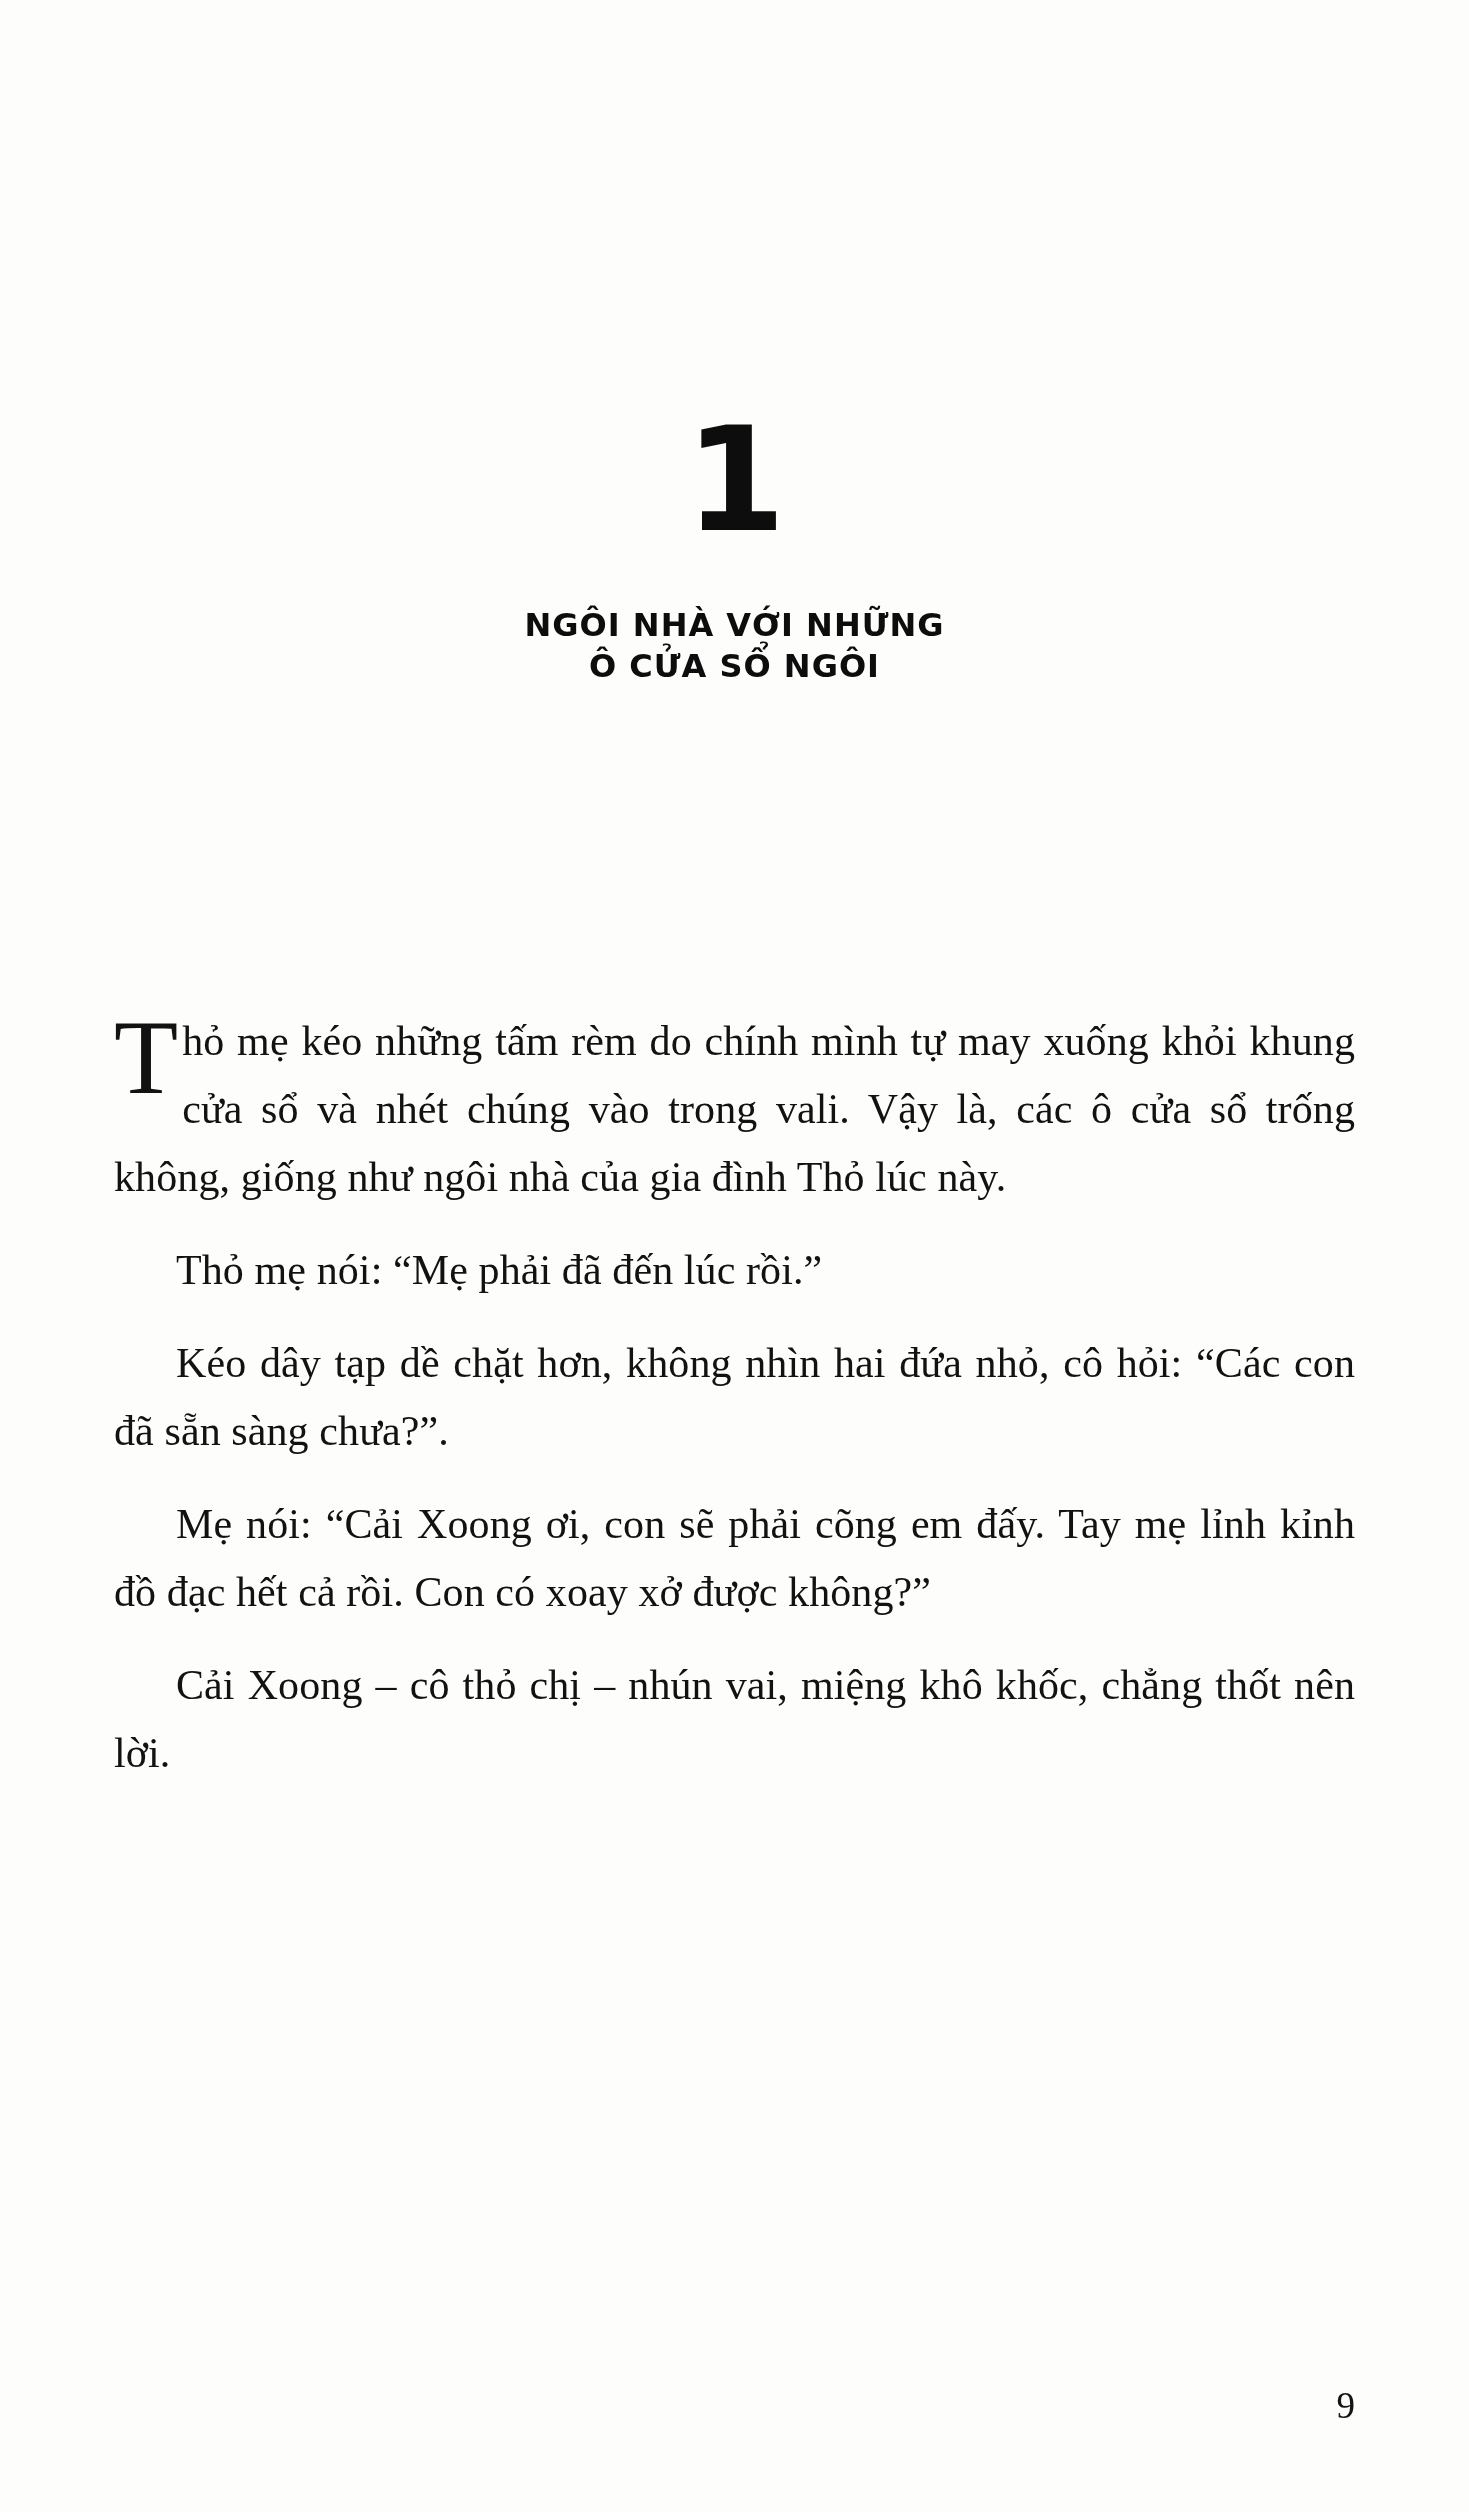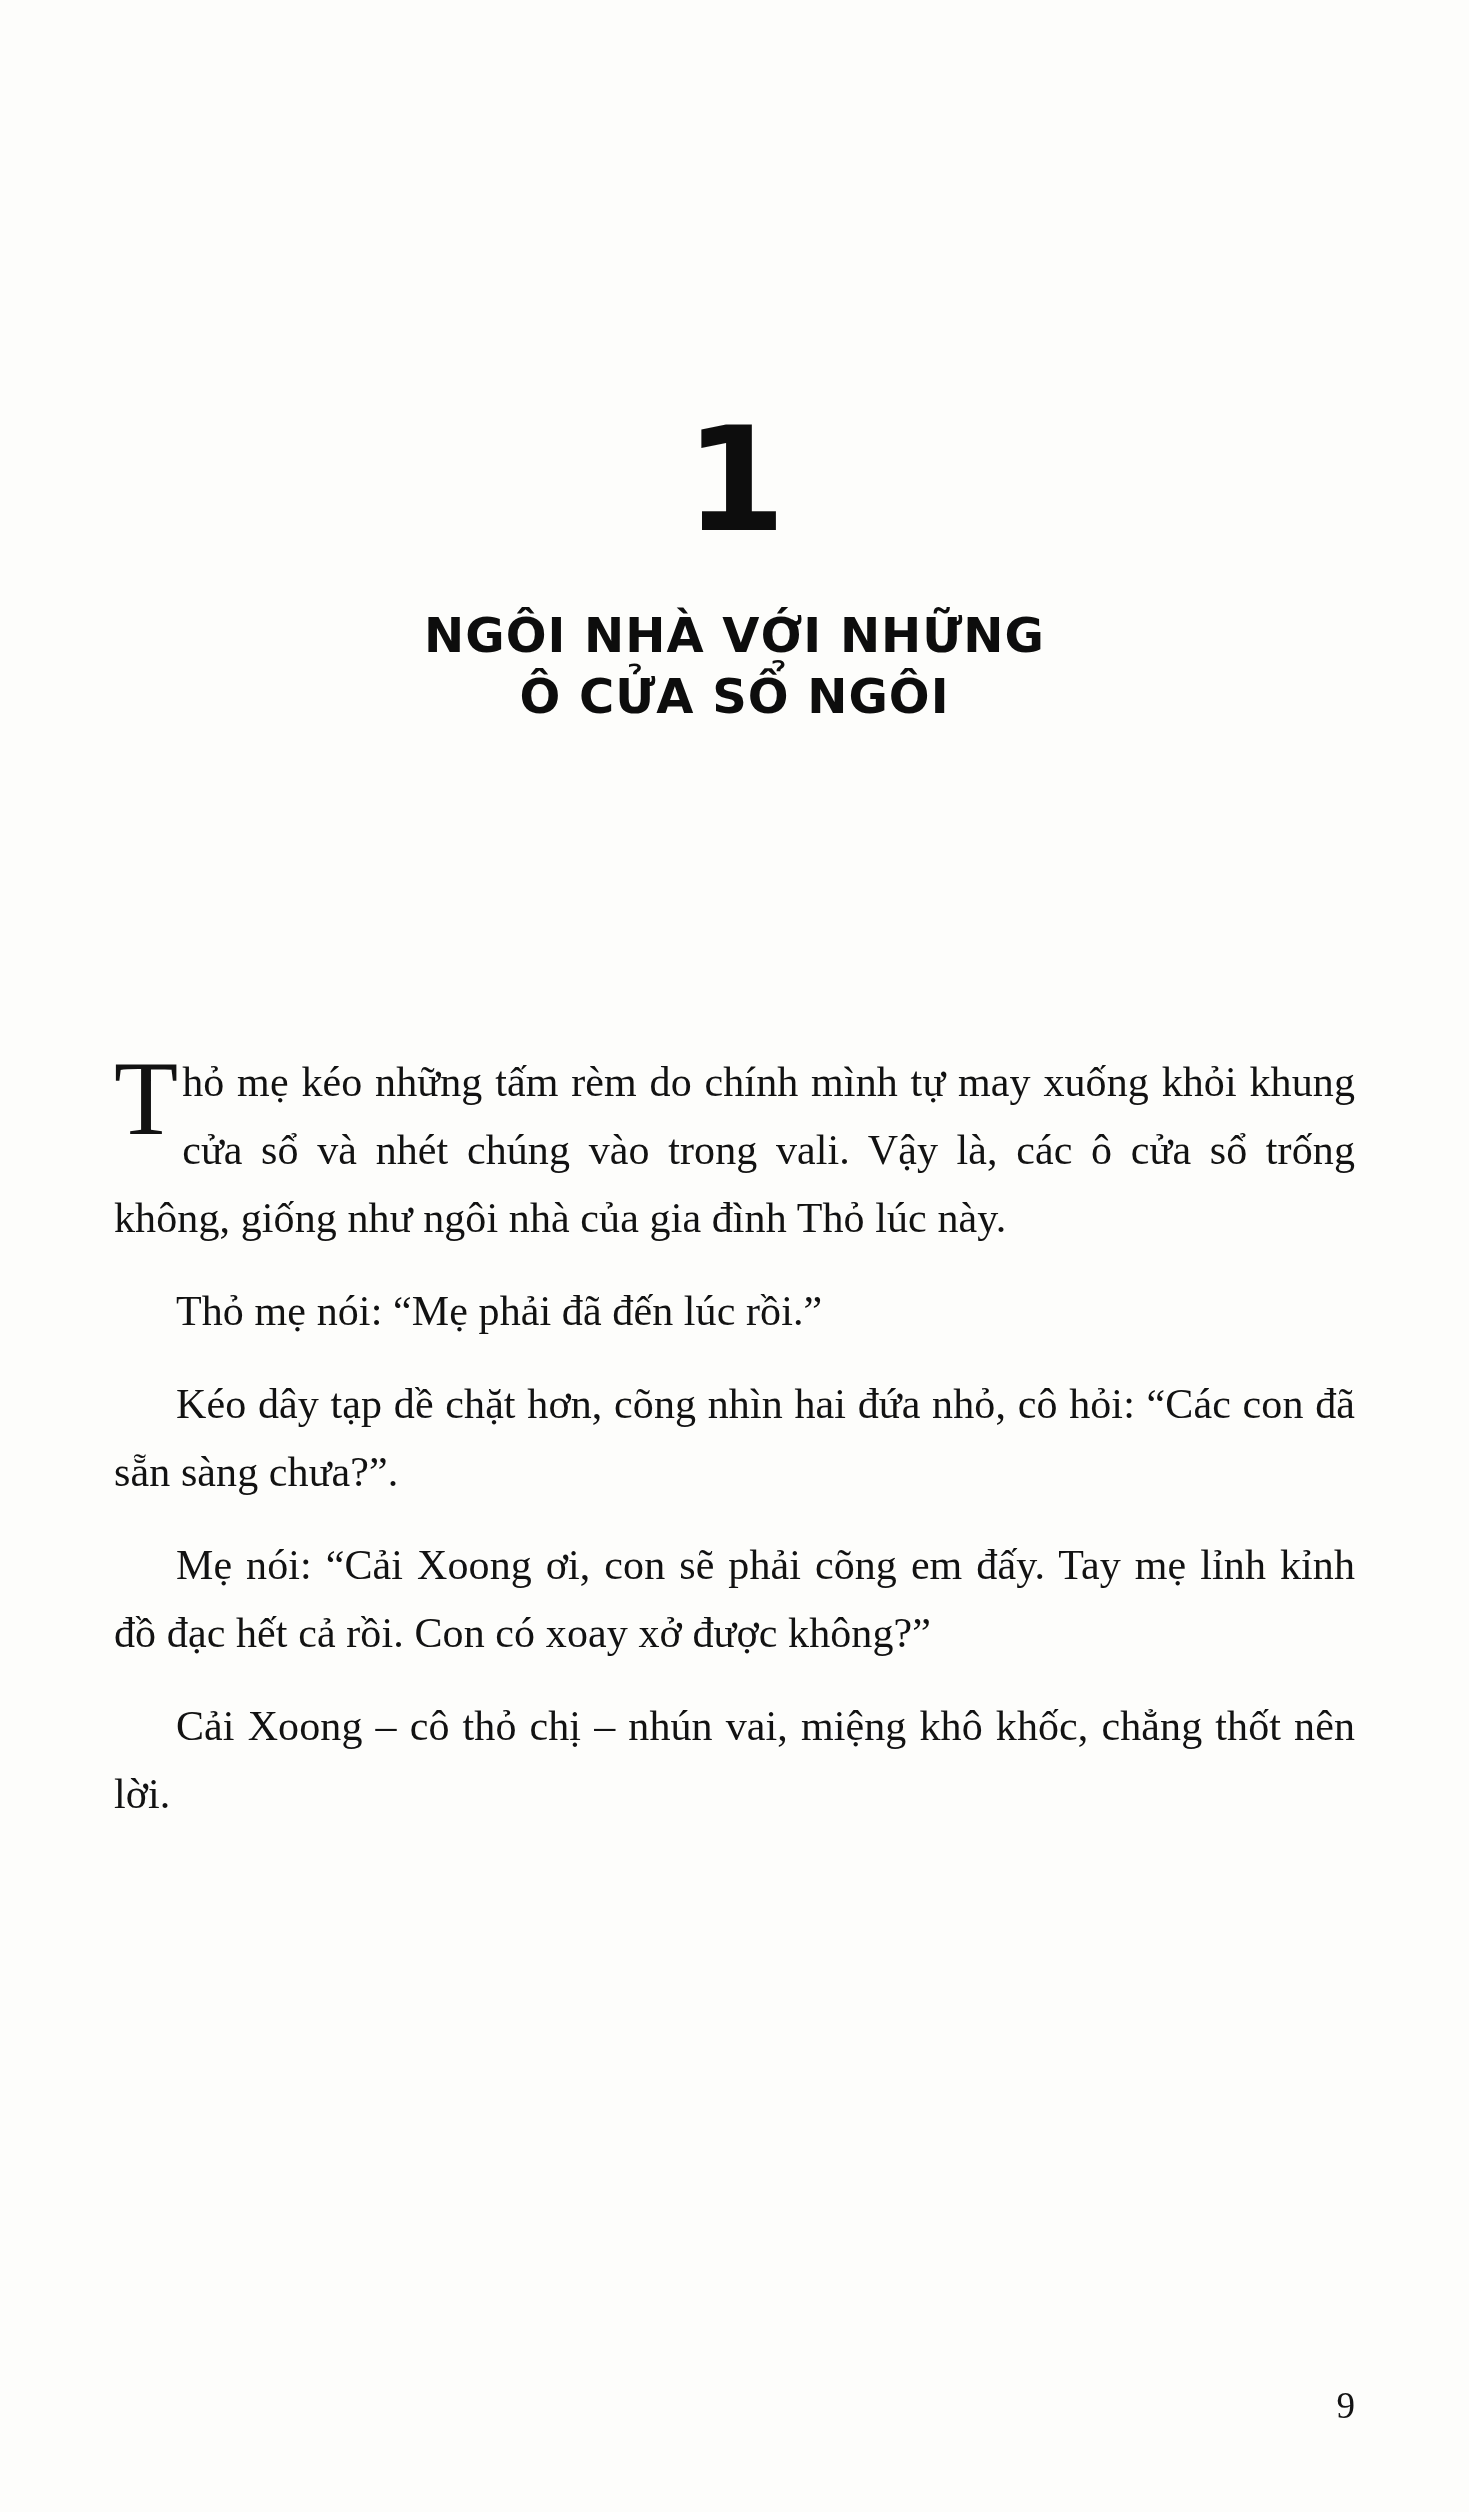--- a/index.html
+++ b/index.html
@@ -28,21 +28,21 @@
     letter-spacing: -1.9px;
     padding-top: 407px;
     color: #0d0d0d;
   }
 
   
   .chapter-title {
     text-align: center;
     font-family: "DejaVu Sans", sans-serif;
     font-weight: 700;
-    font-size: 48px;
+    font-size: 32px;
     line-height: 1.28;
     letter-spacing: 1px;
     margin-top: 53px;
     color: #0d0d0d;
   }
   .chapter-title .line {
     display: block;
   }
 
   
@@ -104,21 +104,21 @@
 
     <p class="para first">
       <span class="dropcap">T</span><span>hỏ mẹ kéo những tấm rèm do chính mình tự may xuống khỏi khung cửa sổ và nhét chúng vào trong vali. Vậy là, các ô cửa sổ trống không, giống như ngôi nhà của gia đình Thỏ lúc này.</span>
     </p>
 
     <p class="para indent">
       <span>Thỏ mẹ nói: “Mẹ phải đã đến lúc rồi.”</span>
     </p>
 
     <p class="para indent">
-      <span>Kéo dây tạp dề chặt hơn, cõng nhìn hai đứa nhỏ, cô hỏi: “Các con đã sẵn sàng chưa?”.</span>
+      <span>Kéo dây tạp dề chặt hơn, không nhìn hai đứa nhỏ, cô hỏi: “Các con đã sẵn sàng chưa?”.</span>
     </p>
 
     <p class="para indent">
       <span>Mẹ nói: “Cải Xoong ơi, con sẽ phải cõng em đấy. Tay mẹ lỉnh kỉnh đồ đạc hết cả rồi. Con có xoay xở được không?”</span>
     </p>
 
     <p class="para indent">
       <span>Cải Xoong – cô thỏ chị – nhún vai, miệng khô khốc, chẳng thốt nên lời.</span>
     </p>
 

